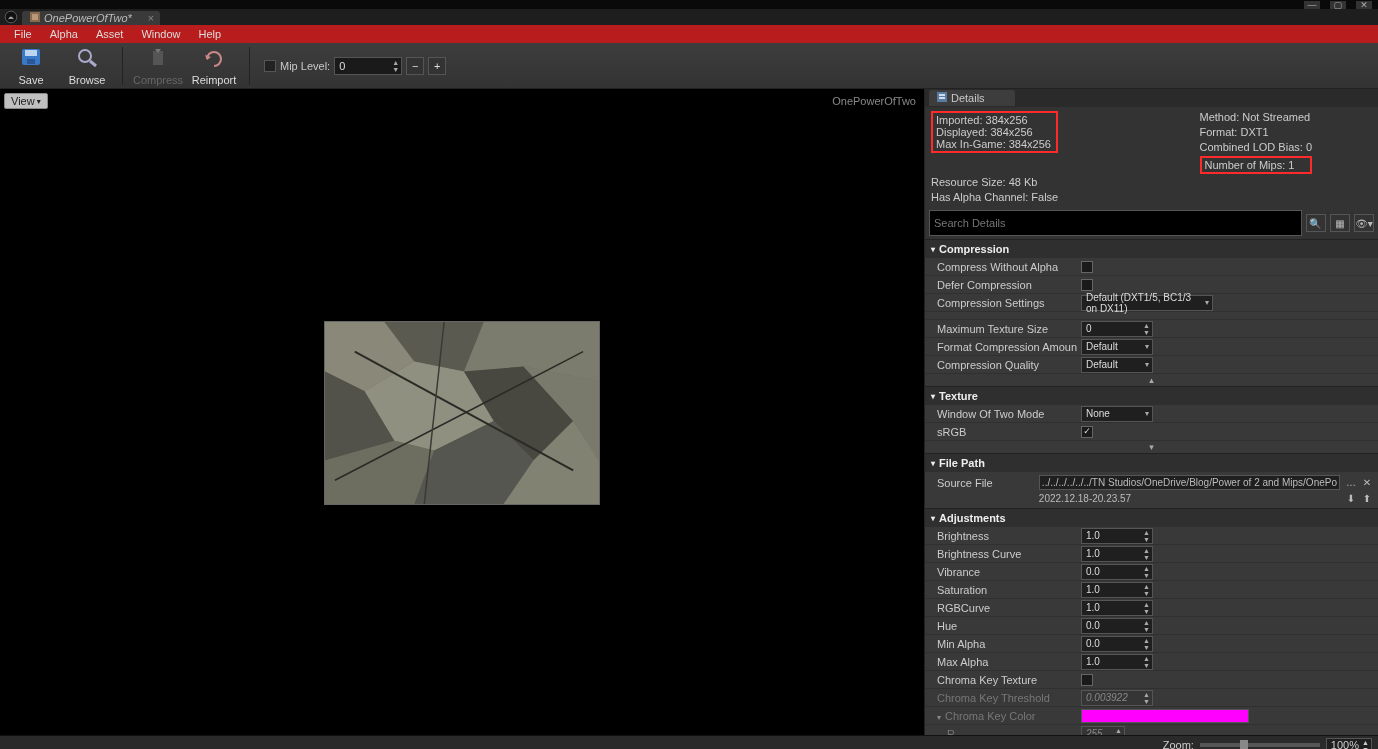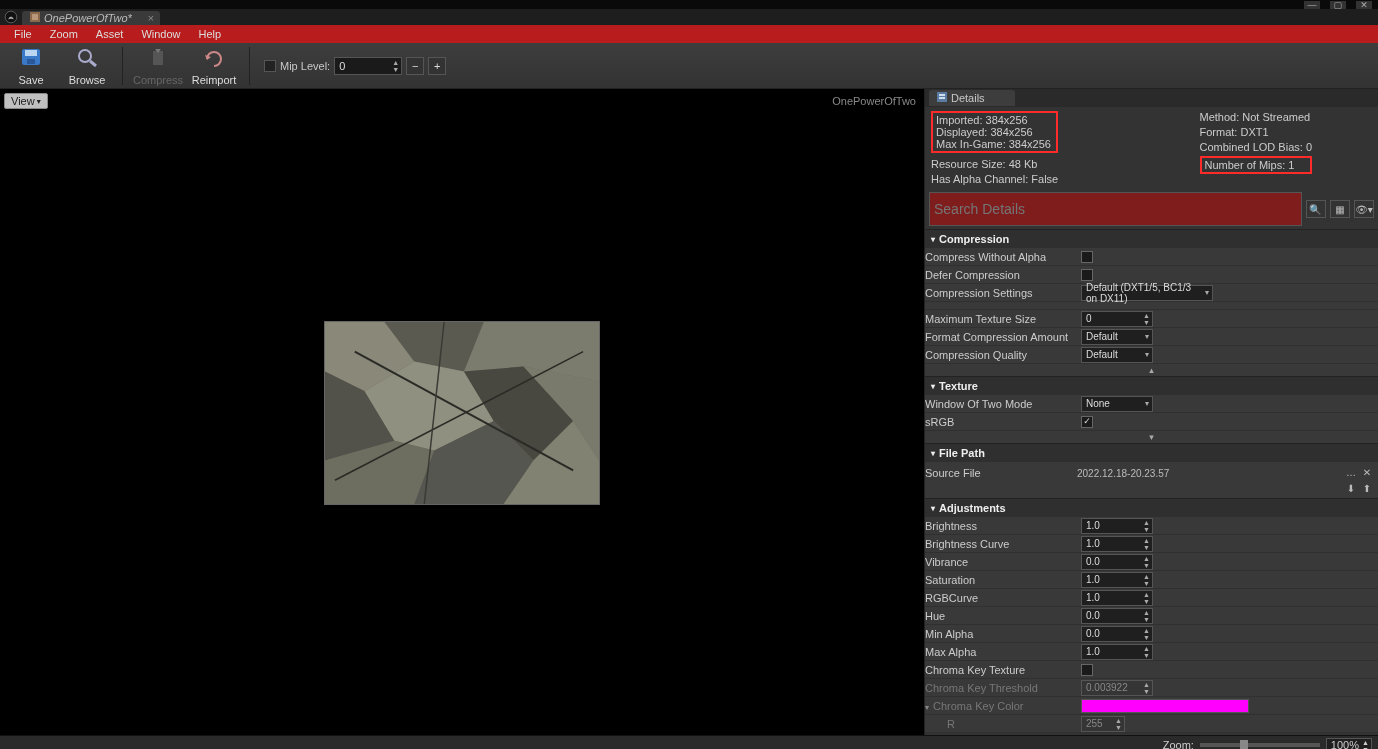--- a/index.html
+++ b/index.html
@@ -34,42 +34,42 @@
 .asset-name { position:absolute; top:6px; right:8px; color:#888;}
 .tex-img { position:absolute; left:324px; top:232px; width:276px; height:184px; border:1px solid #666; background:#555; overflow:hidden;}
 .tex-img svg { width:100%; height:100%; display:block;}
 
 .details { width:454px; background:#333; display:flex; flex-direction:column; border-left:1px solid #222;}
 .details-tab { height:18px; background:#2a2a2a; display:flex; align-items:center;}
 .details-tab-inner { background:#3d3d3d; padding:2px 30px 2px 8px; display:flex; align-items:center; gap:4px; margin-left:4px; border-top-left-radius:3px; border-top-right-radius:3px;}
 .info-block { padding:4px 6px; display:flex; gap:30px; font-size:11px; color:#ccc; background:#333;}
 .info-col { display:flex; flex-direction:column; gap:3px;}
 .hl-red { border:2px solid #ff2a2a; padding:1px 3px; display:inline-block;}
-.info-col.left .hl-red { margin-bottom:2px;}
+.info-col.left .hl-red { margin-bottom:20px;}
 .search-row { display:flex; align-items:center; padding:3px 4px; gap:4px; background:#333;}
-.search-row input { flex:1; background:#7f1d1d; border:1px solid #555; color:#aaa; padding:2px 4px; height:34px; font-size:14px;}
+.search-row input { flex:1; background:#000000; border:1px solid #555; color:#aaa; padding:2px 4px; height:26px; font-size:11px;}
 .search-row .s-btn { width:20px; height:18px; background:#333; border:1px solid #555; display:flex; align-items:center; justify-content:center; color:#bbb; font-size:10px;}
 
 .section-hdr { background:#2f2f2f; padding:3px 6px; font-weight:bold; color:#eee; display:flex; align-items:center; gap:4px; border-top:1px solid #222;}
 .section-hdr .tri { font-size:8px; }
 .prop-list { background:#393939; }
 .prop-row { display:flex; align-items:center; height:18px; border-bottom:1px solid #303030;}
-.prop-label { width:152px; padding-left:0; color:#ccc; font-size:11px; white-space:nowrap; overflow:hidden;}
+.prop-label { width:152px; padding-left:12px; color:#ccc; font-size:11px; white-space:nowrap; overflow:hidden;}
 .prop-label.sub { padding-left:22px;}
 .prop-label.disabled { color:#777;}
 .prop-val { flex:1; padding-left:4px; display:flex; align-items:center; gap:4px;}
 .chk { width:12px; height:12px; background:#1a1a1a; border:1px solid #666; display:flex; align-items:center; justify-content:center;}
 .chk.on::after { content:"✓"; color:#ddd; font-size:9px; line-height:9px;}
 .dd { background:#1f1f1f; border:1px solid #555; height:16px; display:flex; align-items:center; padding:0 14px 0 4px; position:relative; color:#ddd; font-size:10px;}
 .dd .caret { position:absolute; right:3px; font-size:8px; color:#aaa;}
 .dd.w130 { width:132px;} .dd.w70 { width:72px;}
 .num { background:#1f1f1f; border:1px solid #555; height:16px; width:72px; display:flex; align-items:center; padding:0 14px 0 4px; position:relative; color:#ddd; font-size:10px;}
 .num .arrows { position:absolute; right:2px; top:0; font-size:7px; line-height:7px; color:#aaa;}
 .num.w40 { width:44px;}
-.num.disabled { background:#353535; color:#888;}
+.num.disabled { background:#353535; color:#888;font-style:italic;}
 .color-swatch { width:168px; height:14px; border:1px solid #555;}
 .expand-caret { height:12px; display:flex; align-items:center; justify-content:center; color:#aaa; font-size:9px; background:#393939;}
 .src-row { display:flex; align-items:flex-start; padding:3px 0;}
 .src-row .prop-label { padding-top:2px;}
 .src-val { flex:1; font-size:10px; color:#bbb; padding-right:4px;}
 .src-val .line1 { background:#1f1f1f; border:1px solid #555; padding:1px 2px; white-space:nowrap; overflow:hidden; text-overflow:clip;}
 .src-btns { display:flex; flex-direction:column; align-items:flex-end; gap:2px; padding-right:4px;}
 .src-btns .row { display:flex; gap:2px;}
 .mini { width:14px; height:14px; color:#bbb; display:flex; align-items:center; justify-content:center; font-size:10px;}
 
@@ -107,21 +107,21 @@
           <rect x="2" y="2" width="6" height="6" fill="#b89878"></rect>
         </svg>
     </span>
     <span>OnePowerOfTwo*</span>
     <span class="x">×</span>
   </div>
 </div>
 
 <div class="menubar">
   <span>File</span>
-  <span>Zoom</span>
+  <span>Alpha</span>
   <span>Asset</span>
   <span>Window</span>
   <span>Help</span>
 </div>
 
 <div class="toolbar">
   <div class="tool-btn">
     <span class="tool-icon">
       <svg width="22" height="20">
           <rect x="2" y="2" width="18" height="16" rx="2" fill="#3a78c8"></rect>
@@ -323,20 +323,21 @@
       </div>
 
       <div class="section-hdr">
           <span class="tri">▾</span>
           <span>File Path</span>
         </div>
       <div class="prop-list">
         <div class="src-row">
           <div class="prop-label">Source File</div>
           <div class="src-val">
+            <div class="line1">../../../../../../TN Studios/OneDrive/Blog/Power of 2 and Mips/OnePo</div>
             <div style="margin-top:3px;">2022.12.18-20.23.57</div>
           </div>
           <div class="src-btns">
             <div class="row">
                 <div class="mini">…</div>
                 <div class="mini">✕</div>
               </div>
             <div class="row">
                 <div class="mini">⬇</div>
                 <div class="mini">⬆</div>

